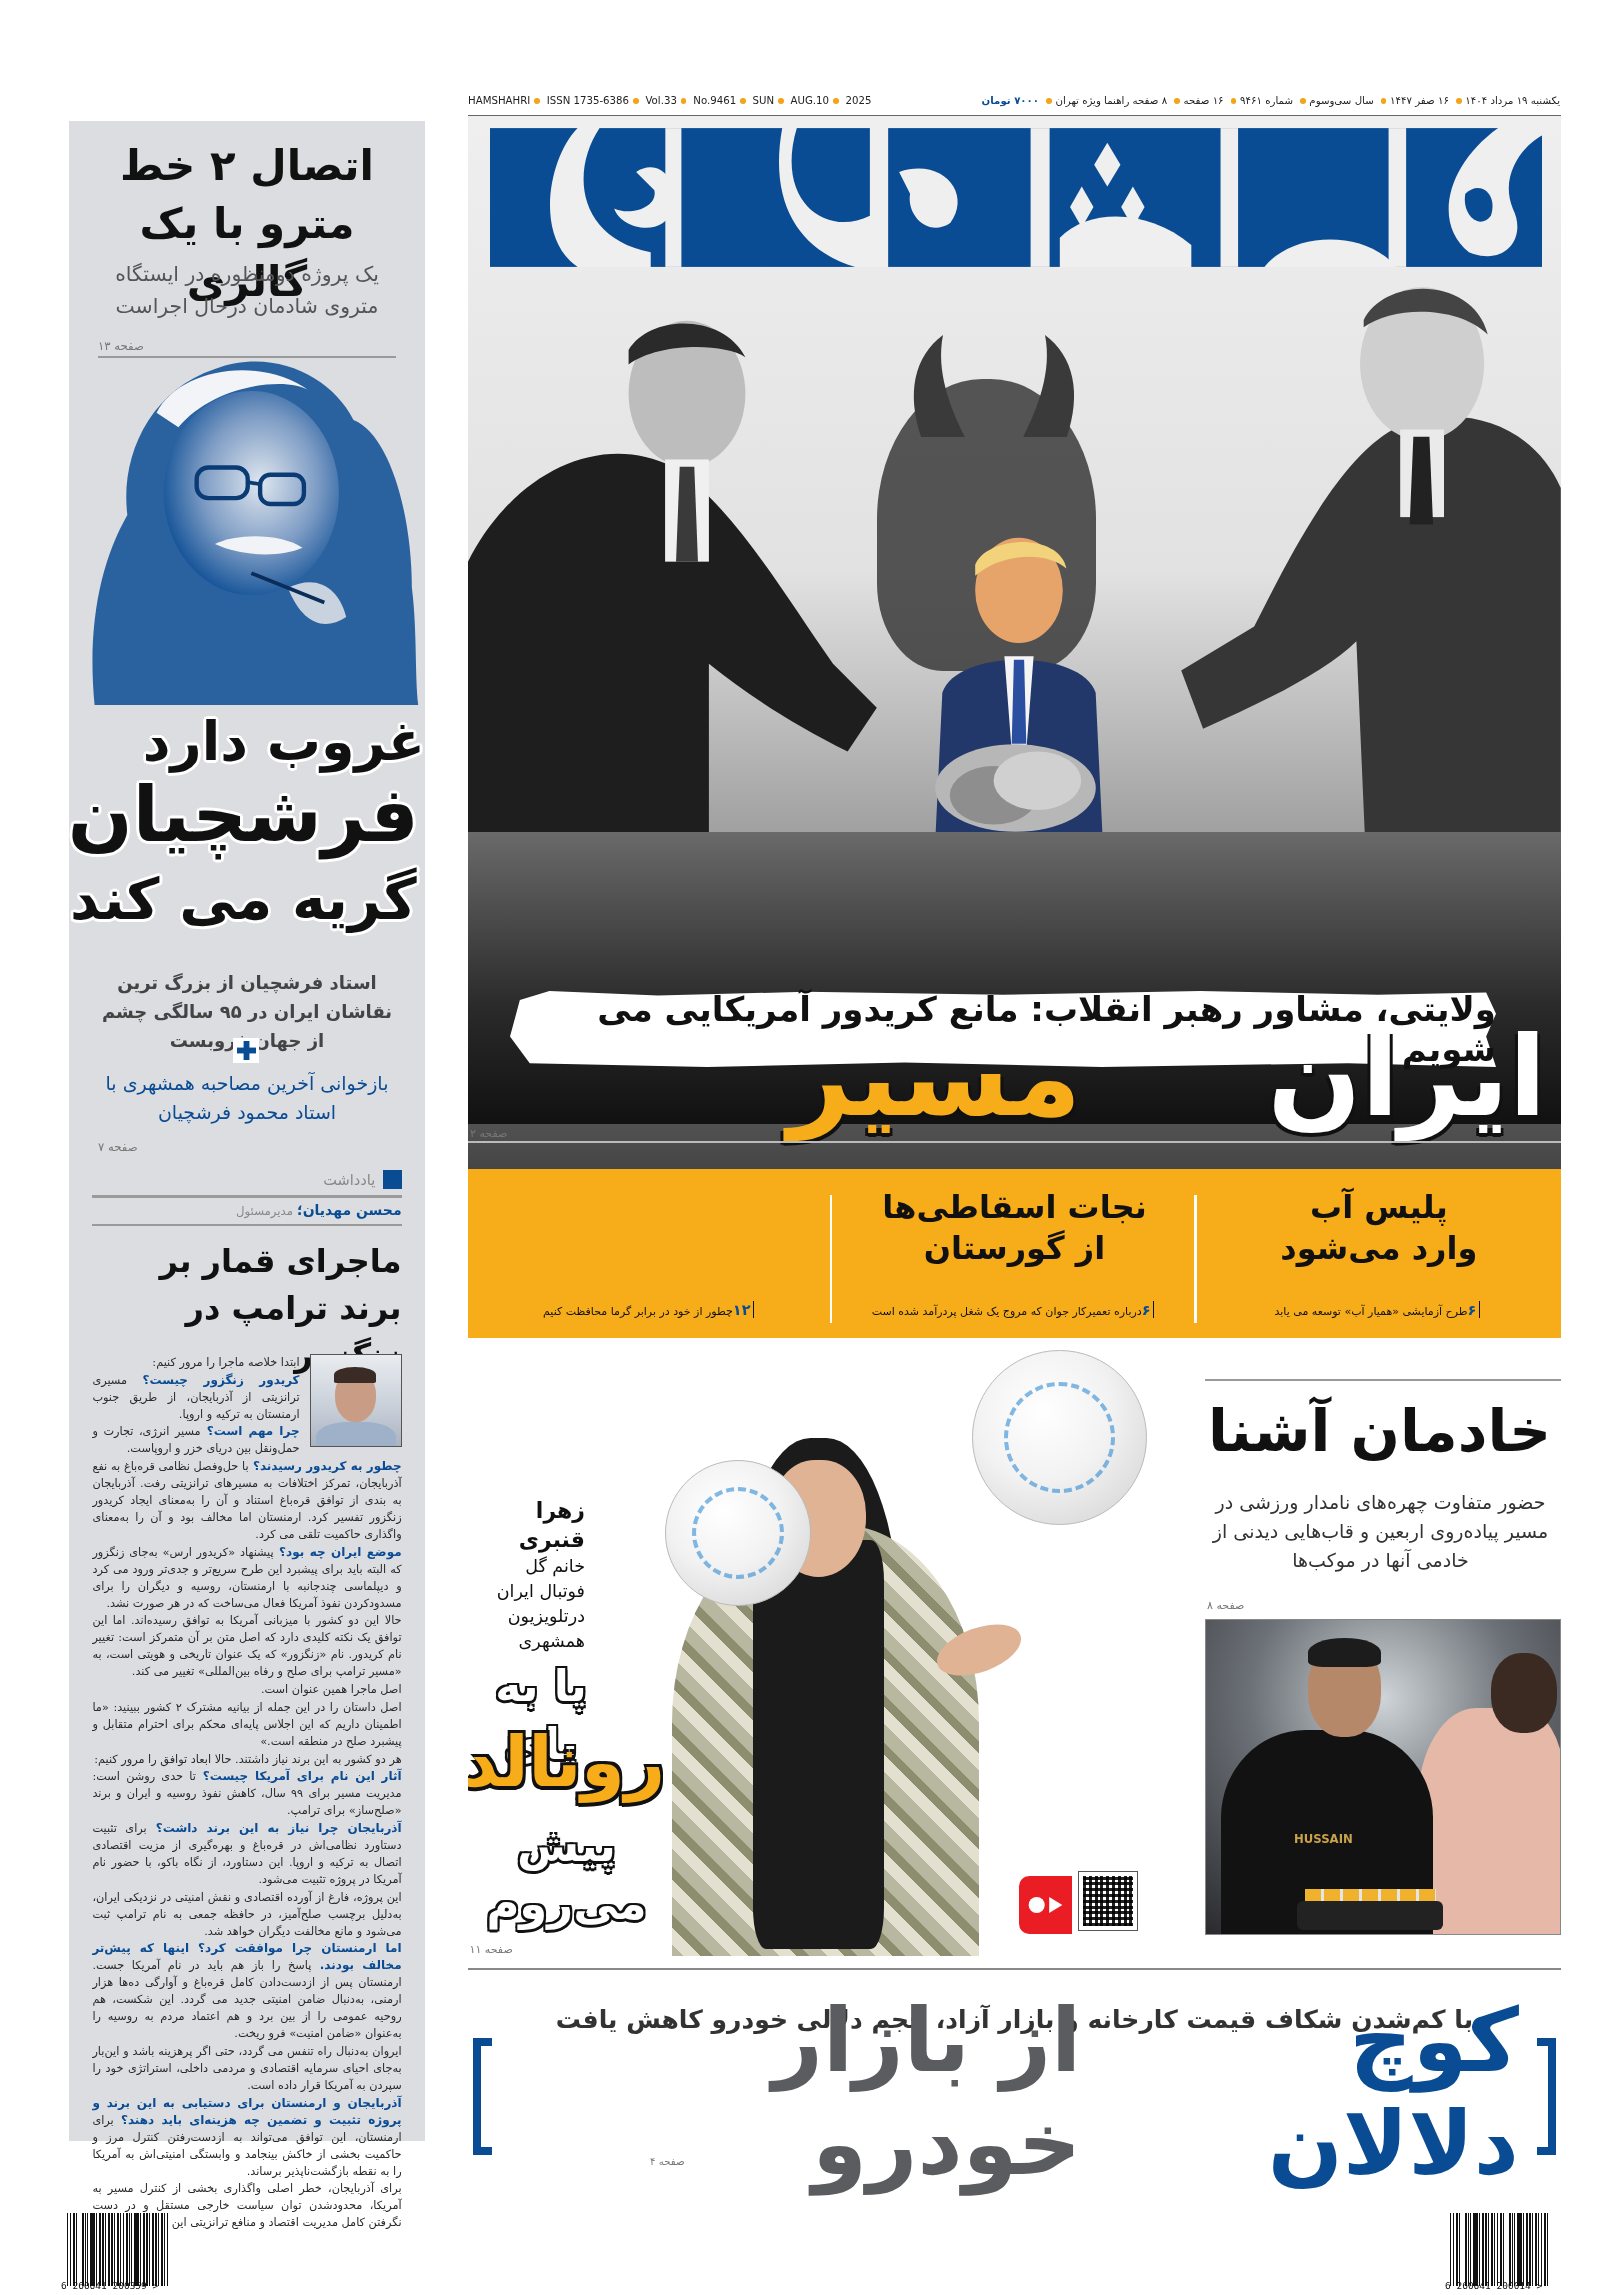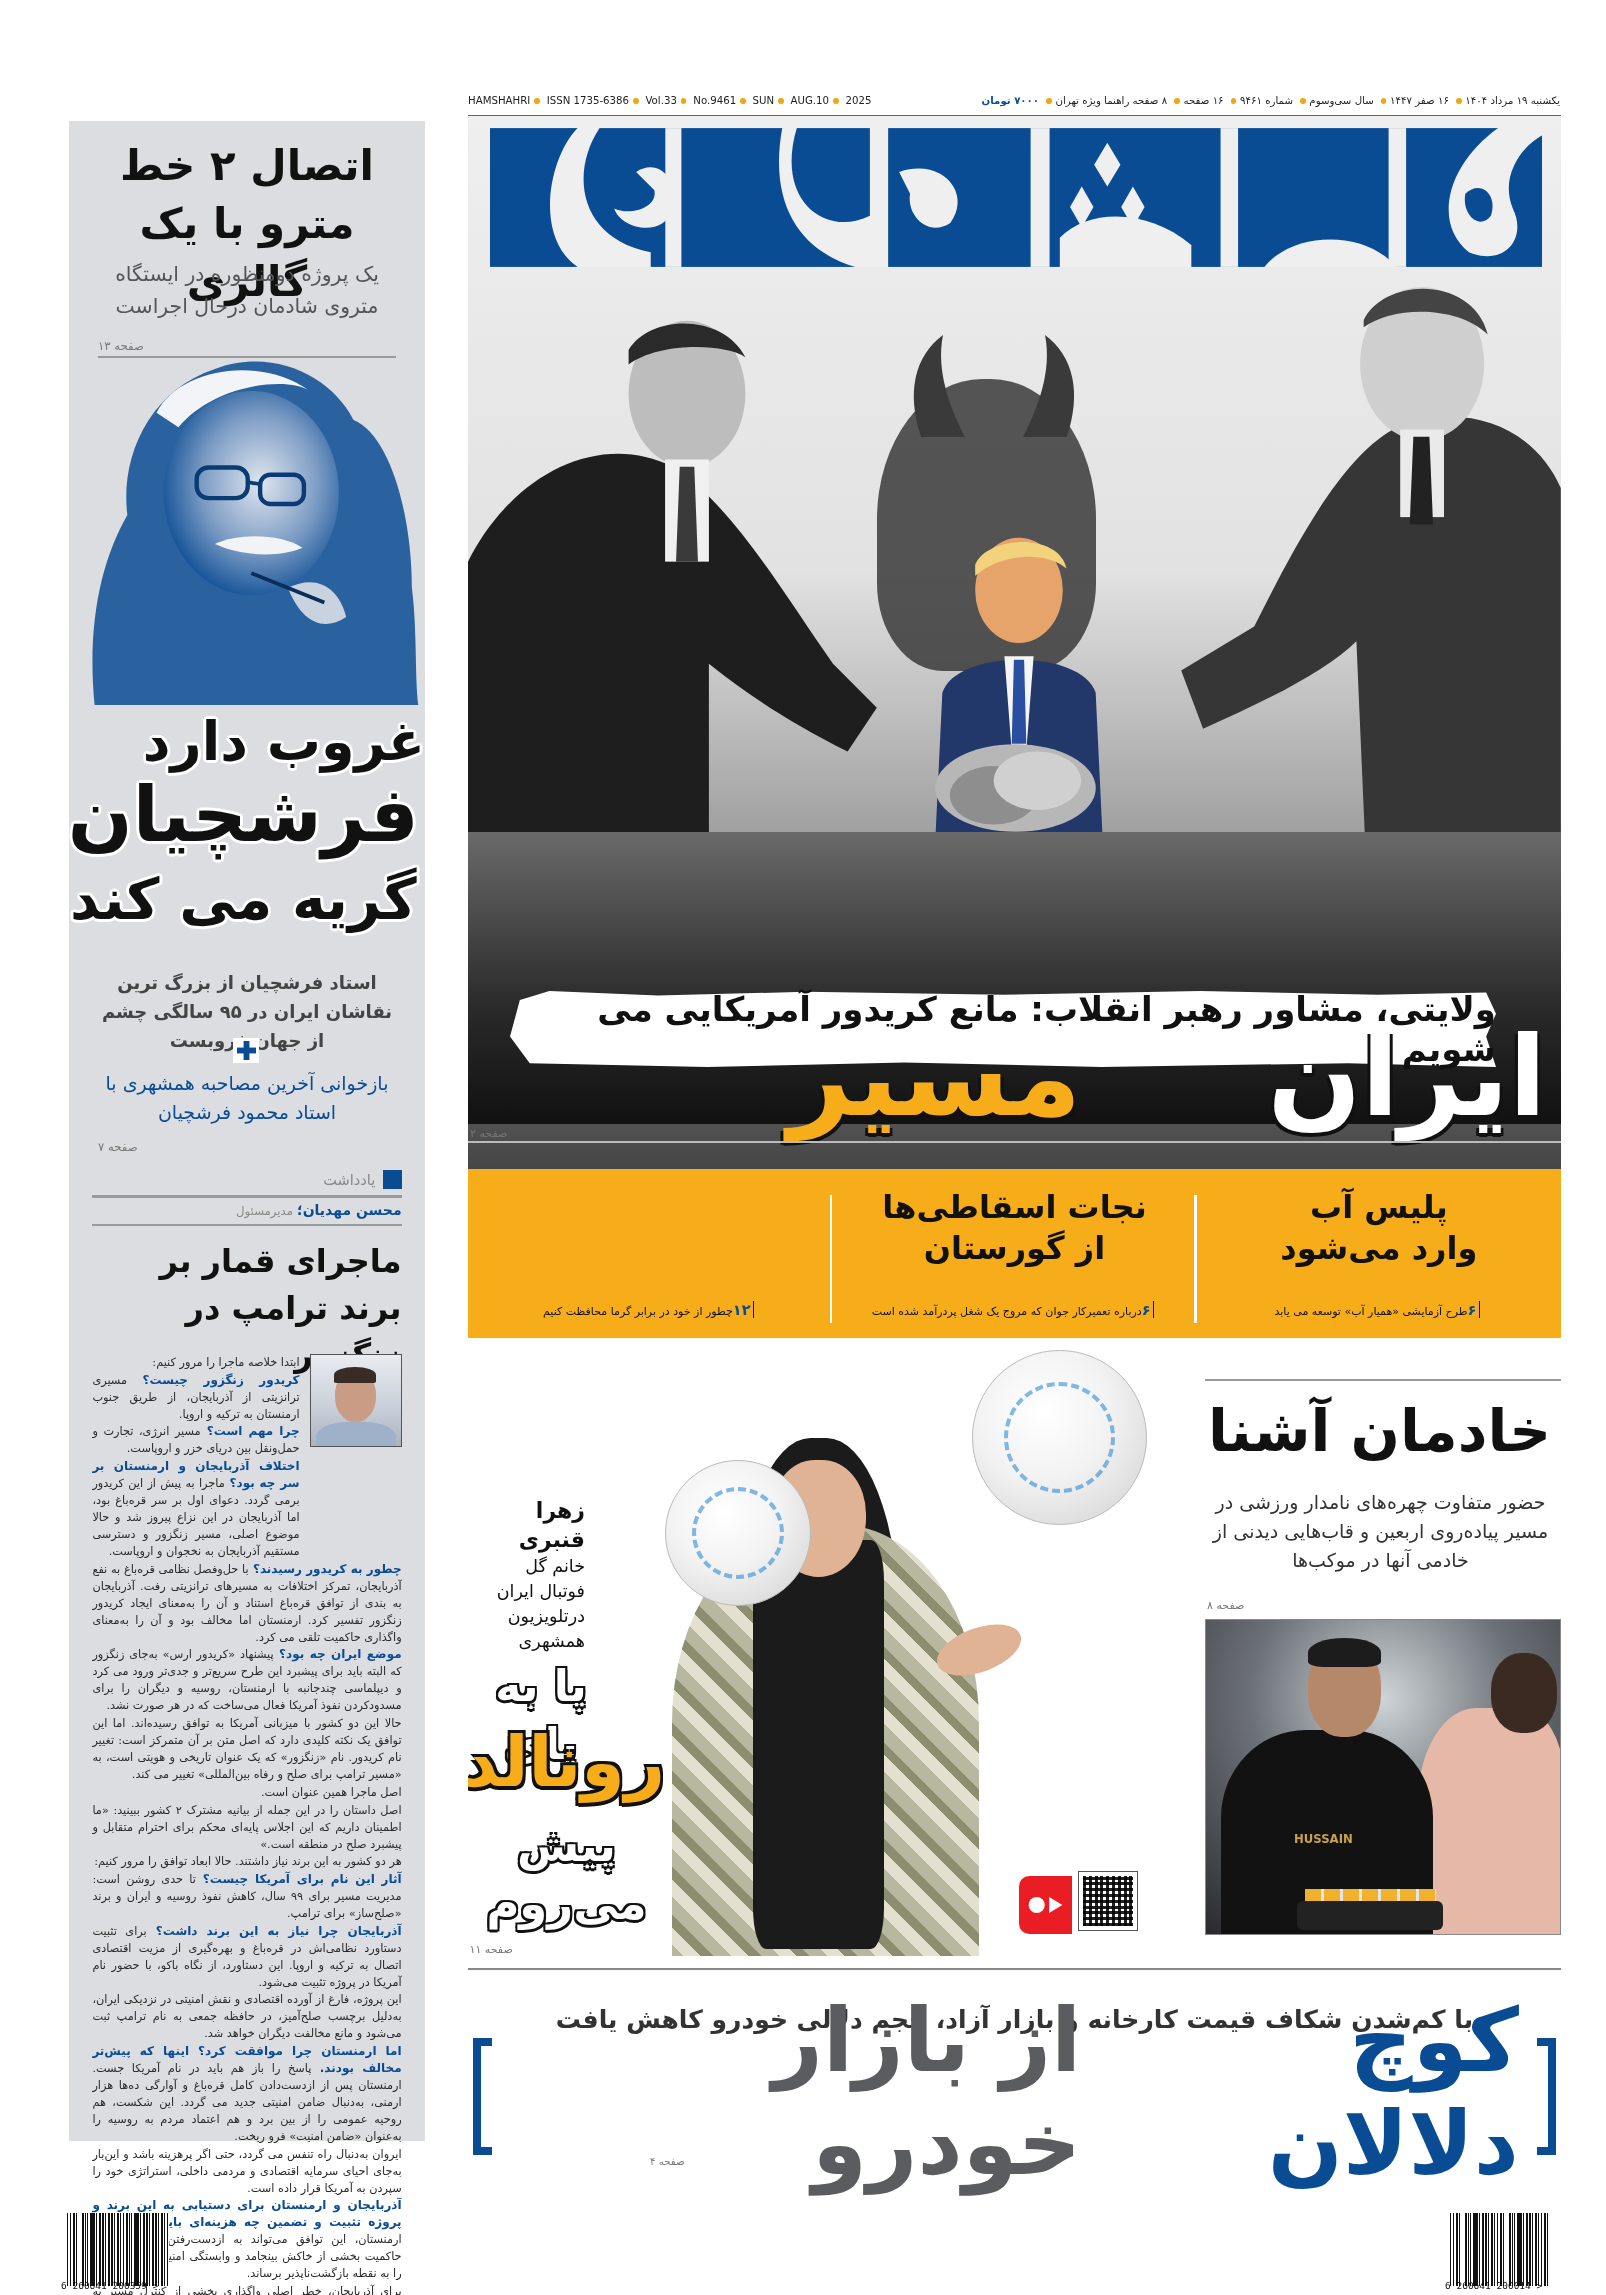--- a/index.html
+++ b/index.html
@@ -185,21 +185,20 @@
   <div class="author-photo" style="top:1233px;">
     <div class="shirt"></div>
       <div class="head"></div>
       <div class="hair"></div>
   </div>
 
   <div class="article" id="article" style="top:1233px;">
       <p style="margin-right: 102px;"><span>ابتدا خلاصه ماجرا را مرور کنیم:</span></p>
       <p style="margin-right: 102px;"><span class="q">کریدور زنگزور چیست؟ </span><span>مسیری ترانزیتی از آذربایجان، از طریق جنوب ارمنستان به ترکیه و اروپا.</span></p>
       <p style="margin-right: 102px;"><span class="q">چرا مهم است؟ </span><span>مسیر انرژی، تجارت و حمل‌ونقل بین دریای خزر و اروپاست.</span></p>
-      <p style="margin-right: 102px;"><span class="q">اختلاف آذربایجان و ارمنستان بر سر چه بود؟ </span><span>ماجرا به پیش از این کریدور برمی گردد. دعوای اول بر سر قره‌باغ بود، اما آذربایجان در این نزاع پیروز شد و حالا موضوع اصلی، مسیر زنگزور و دسترسی مستقیم آذربایجان به نخجوان و اروپاست.</span></p>
       <p><span class="q">چطور به کریدور رسیدند؟ </span><span>با حل‌وفصل نظامی قره‌باغ به نفع آذربایجان، تمرکز اختلافات به مسیرهای ترانزیتی رفت. آذربایجان به بندی از توافق قره‌باغ استناد و آن را به‌معنای ایجاد کریدور زنگزور تفسیر کرد. ارمنستان اما مخالف بود و آن را به‌معنای واگذاری حاکمیت تلقی می کرد.</span></p>
       <p><span class="q">موضع ایران چه بود؟ </span><span>پیشنهاد «کریدور ارس» به‌جای زنگزور که البته باید برای پیشبرد این طرح سریع‌تر و جدی‌تر ورود می کرد و دیپلماسی چندجانبه با ارمنستان، روسیه و دیگران را برای مسدودکردن نفوذ آمریکا فعال می‌ساخت که در هر صورت نشد.</span></p>
       <p><span>حالا این دو کشور با میزبانی آمریکا به توافق رسیده‌اند. اما این توافق یک نکته کلیدی دارد که اصل متن بر آن متمرکز است: تغییر نام کریدور. نام «زنگزور» که یک عنوان تاریخی و هویتی است، به «مسیر ترامپ برای صلح و رفاه بین‌المللی» تغییر می کند.</span></p>
       <p><span>اصل ماجرا همین عنوان است.</span></p>
       <p><span>اصل داستان را در این جمله از بیانیه مشترک ۲ کشور ببینید: «ما اطمینان داریم که این اجلاس پایه‌ای محکم برای احترام متقابل و پیشبرد صلح در منطقه است.»</span></p>
       <p><span>هر دو کشور به این برند نیاز داشتند. حالا ابعاد توافق را مرور کنیم:</span></p>
       <p><span class="q">آثار این نام برای آمریکا چیست؟ </span><span>تا حدی روشن است: مدیریت مسیر برای ۹۹ سال، کاهش نفوذ روسیه و ایران و برند «صلح‌ساز» برای ترامپ.</span></p>
       <p><span class="q">آذربایجان چرا نیاز به این برند داشت؟ </span><span>برای تثبیت دستاورد نظامی‌اش در قره‌باغ و بهره‌گیری از مزیت اقتصادی اتصال به ترکیه و اروپا. این دستاورد، از نگاه باکو، با حضور نام آمریکا در پروژه تثبیت می‌شود.</span></p>
       <p><span>این پروژه، فارغ از آورده اقتصادی و نقش امنیتی در نزدیکی ایران، به‌دلیل برچسب صلح‌آمیز، در حافظه جمعی به نام ترامپ ثبت می‌شود و مانع مخالفت دیگران خواهد شد.</span></p>
       <p><span class="q">اما ارمنستان چرا موافقت کرد؟ اینها که پیش‌تر مخالف بودند. </span><span>پاسخ را باز هم باید در نام آمریکا جست. ارمنستان پس از ازدست‌دادن کامل قره‌باغ و آوارگی ده‌ها هزار ارمنی، به‌دنبال ضامن امنیتی جدید می گردد. این شکست، هم روحیه عمومی را از بین برد و هم اعتماد مردم به روسیه را به‌عنوان «ضامن امنیت» فرو ریخت.</span></p>

